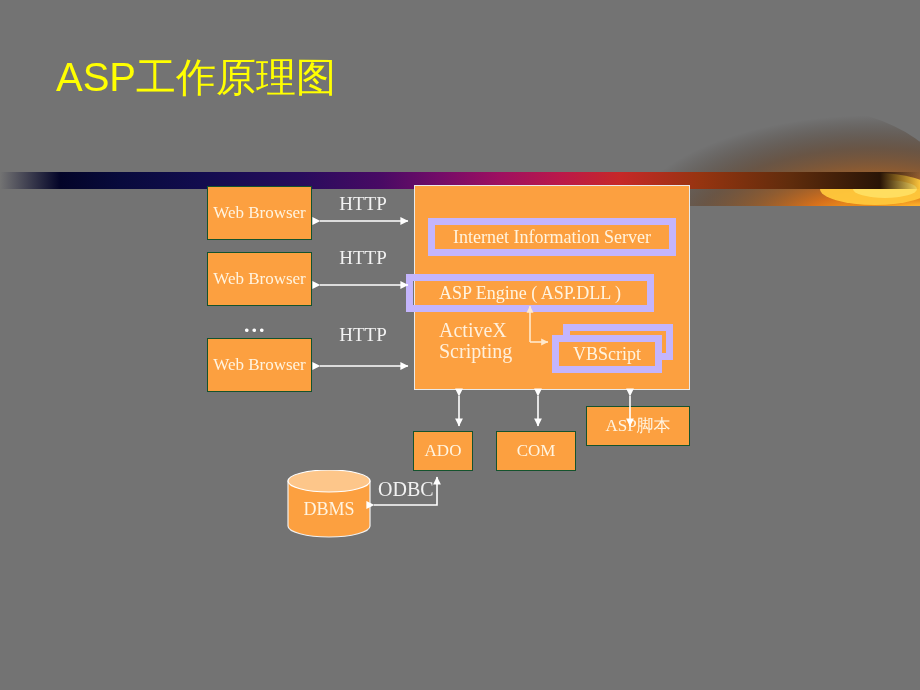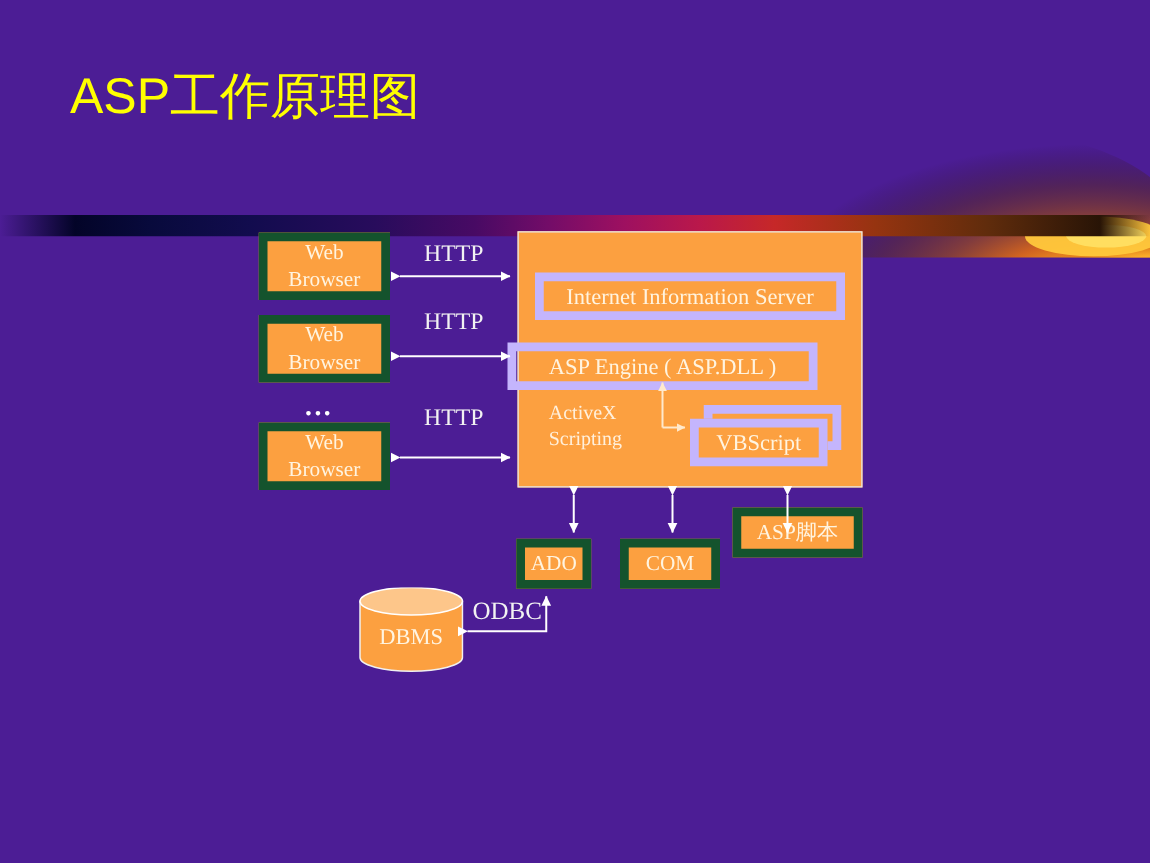--- a/index.html
+++ b/index.html
@@ -8,21 +8,21 @@
     padding: 0;
     background: #000000;
   }
   body {
     font-family: "Liberation Serif", "DejaVu Serif", serif;
   }
   #slide {
     position: relative;
     width: 920px;
     height: 690px;
-    background: #4c1d95;
+    background: #737373;
     overflow: hidden;
   }
 
   
   .swoosh-wrap {
     position: absolute;
     left: 540px;
     top: 96px;
     width: 400px;
     height: 110px;
@@ -64,21 +64,21 @@
     line-height: 50px;
     color: #FFFF00;
     white-space: nowrap;
     letter-spacing: 0px;
   }
 
   
   .obox {
     position: absolute;
     background: #FCA040;
-    border: 7px solid #14532d;
+    border: 1px solid #14532d;
     box-sizing: border-box;
     color: #FFF4E0;
     display: flex;
     align-items: center;
     justify-content: center;
     text-align: center;
     font-size: 17px;
     line-height: 22px;
   }
   .obox.noborder { border: none; }
@@ -94,21 +94,21 @@
     justify-content: center;
     text-align: center;
     font-size: 18px;
     background: transparent;
     margin-top: 12px;
   }
 
   .plainlabel {
     position: absolute;
     color: #FFF0DC;
-    font-size: 16px;
+    font-size: 20px;
     line-height: 21px;
     text-align: left;
     white-space: pre-line;
   }
 
   .httplabel {
     position: absolute;
     color: #F2F2F2;
     font-size: 19px;
     line-height: 22px;

